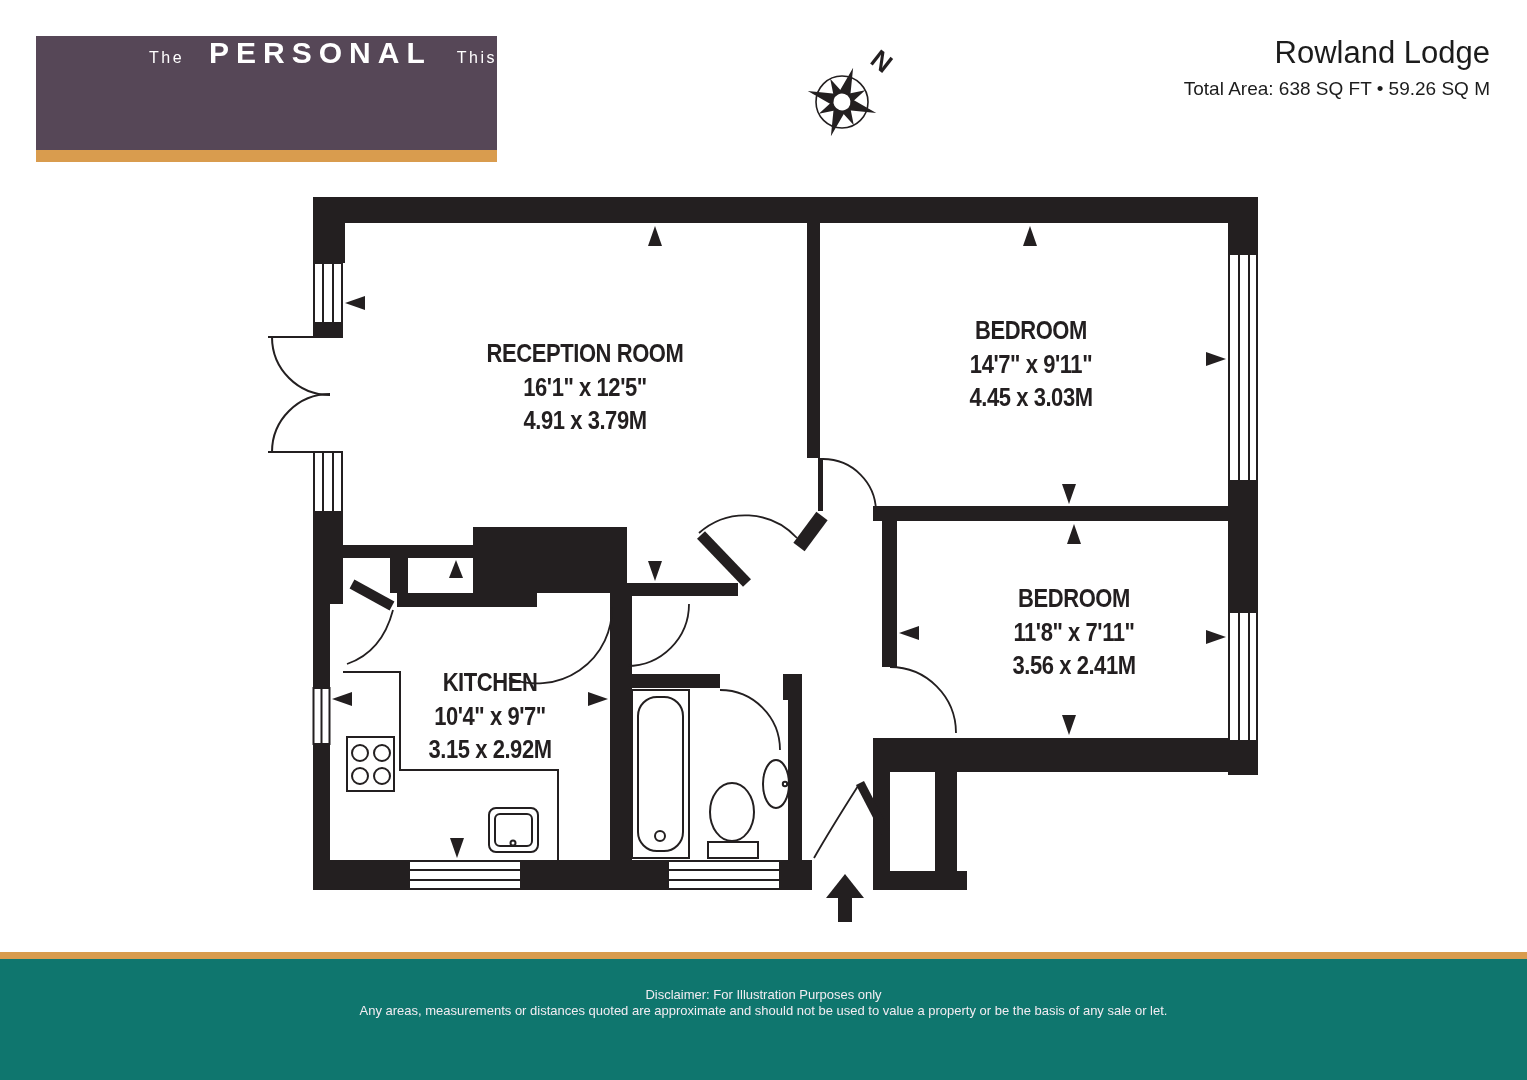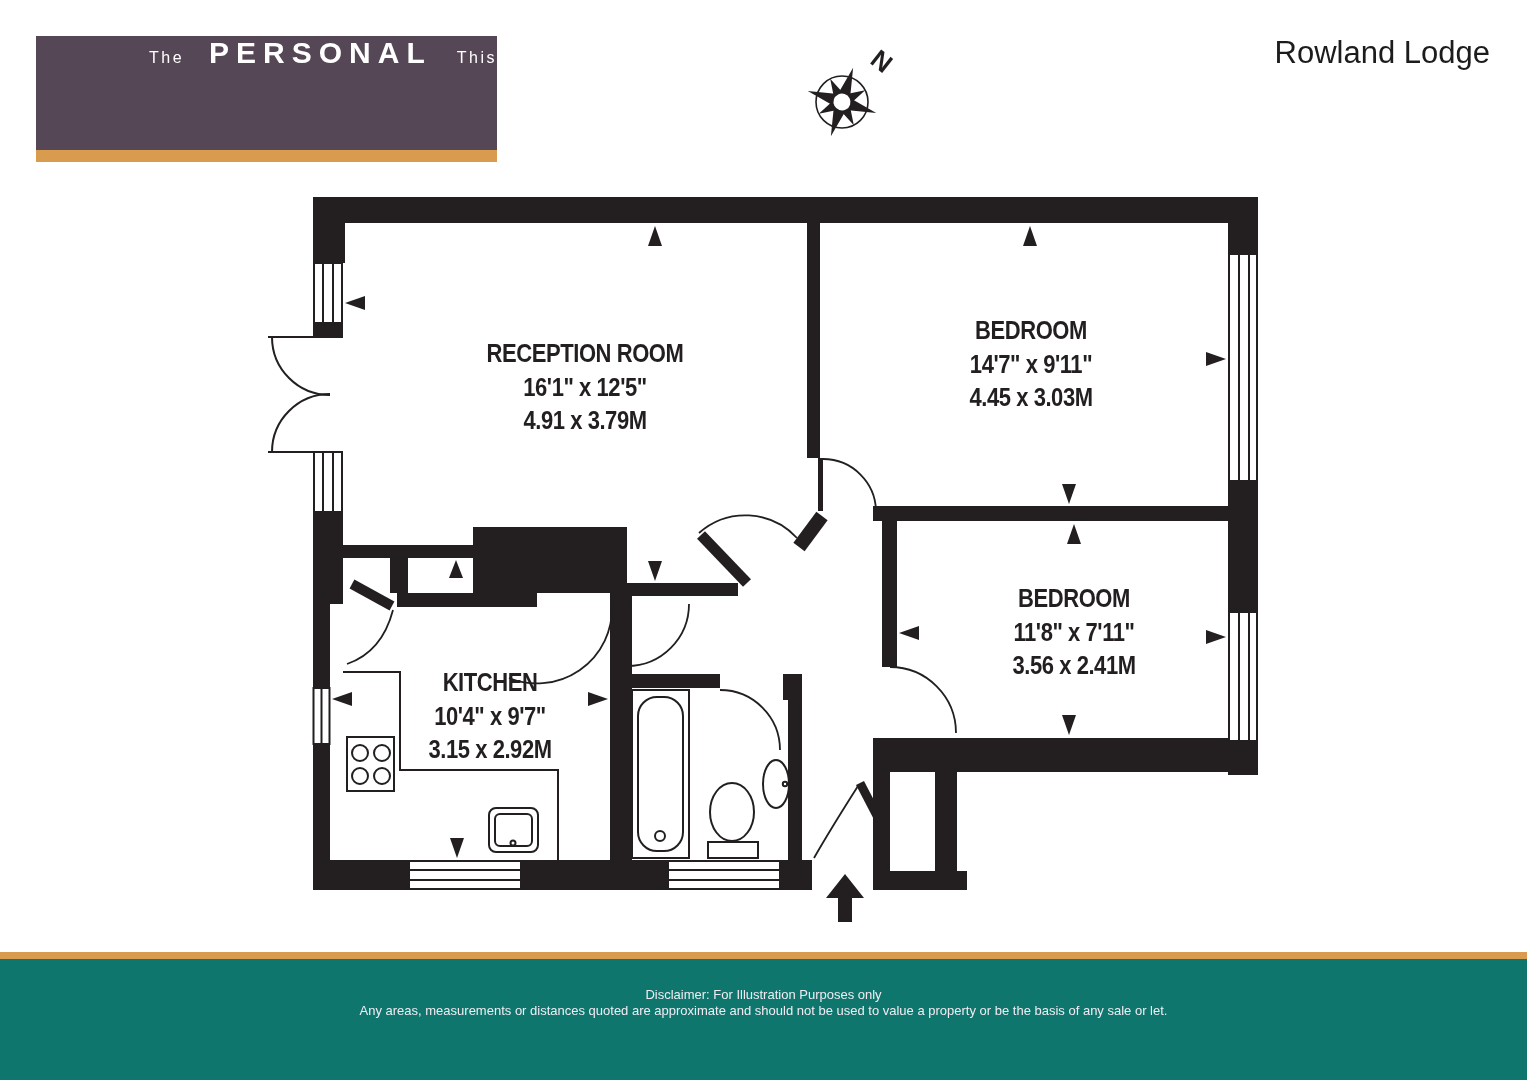--- a/index.html
+++ b/index.html
@@ -35,20 +35,21 @@
 
   <div class="logo">
     <span class="sm">The</span>
     <span class="lg">PERSONAL</span>
     <span class="sm">This</span>
   </div>
   <div class="logo-bar"></div>
 
   <div class="title-block">
     <h1>Rowland Lodge</h1>
+    <div class="sub">Total Area: 638 SQ FT • 59.26 SQ M</div>
   </div>
 
   <div class="north">N</div>
 
   <svg class="plan-svg" width="1527" height="1080" viewBox="0 0 1527 1080">
 
     <g>
       <circle cx="842" cy="102" r="26" fill="none" stroke="#231f20" stroke-width="1.6"></circle>
       <g transform="translate(842,102) rotate(18)">
         <polygon points="18.4,-18.4 8,0 18.4,18.4 0,8 -18.4,18.4 -8,0 -18.4,-18.4 0,-8" fill="#231f20"></polygon>

